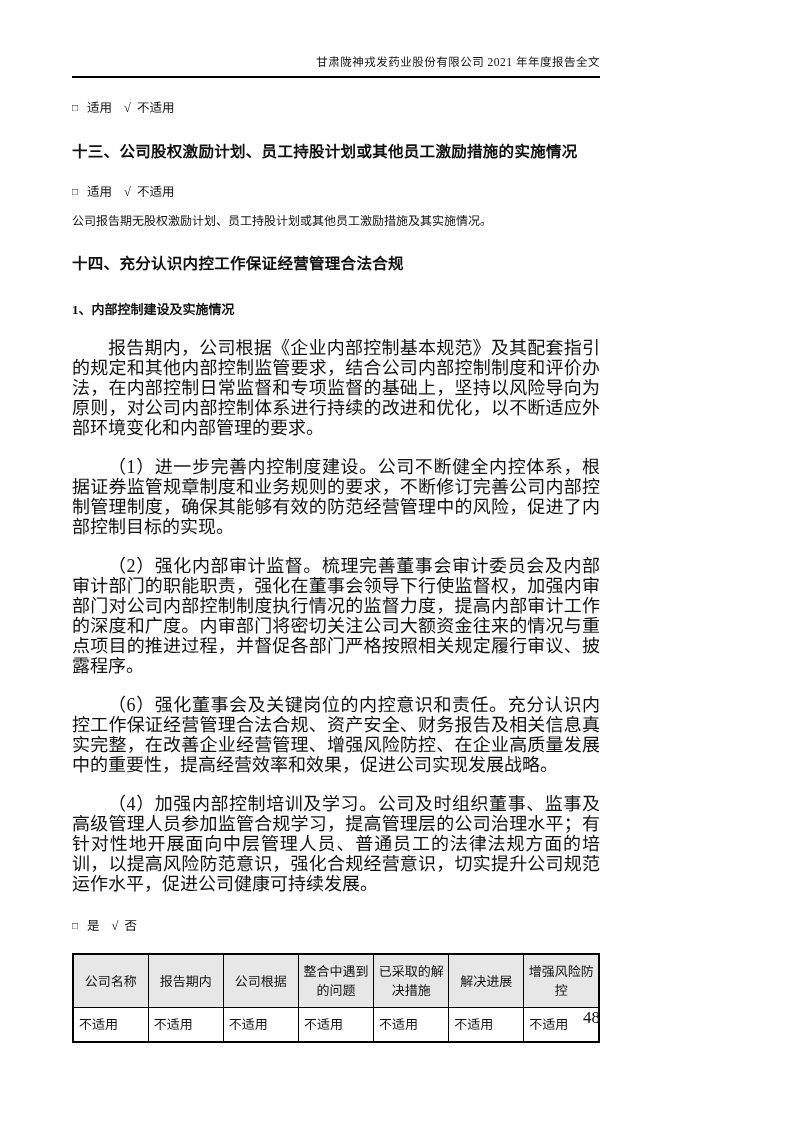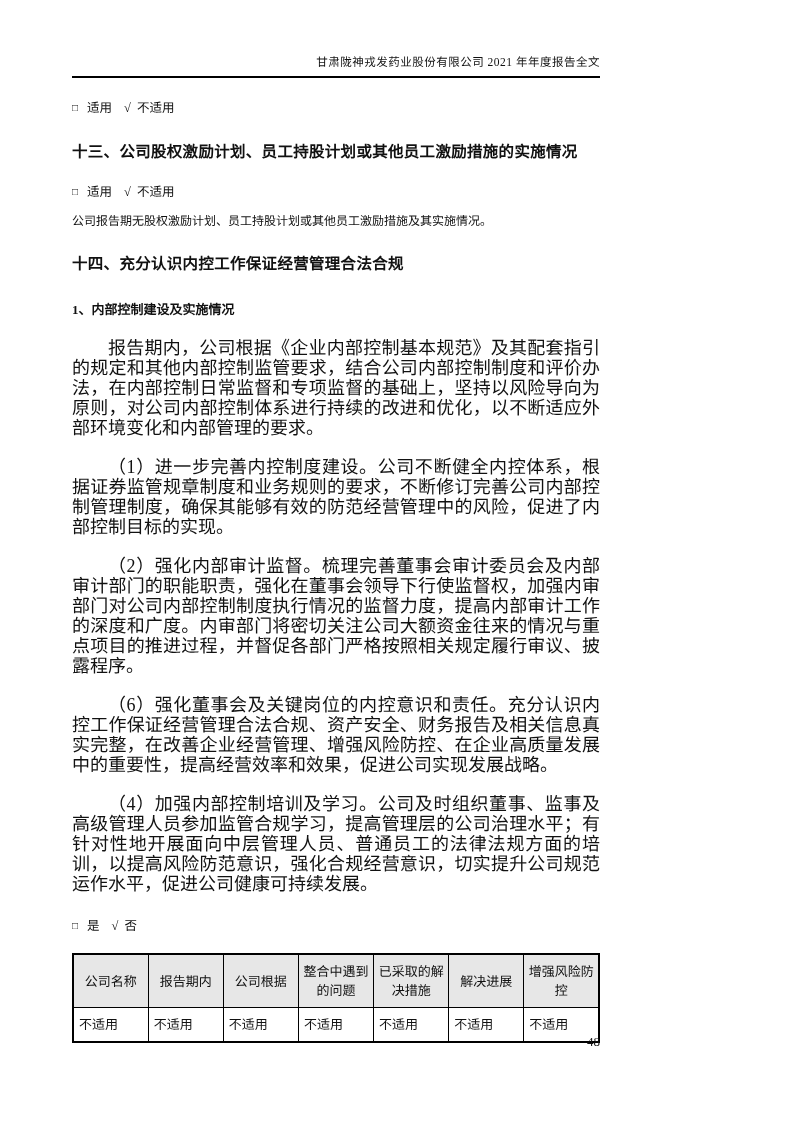--- a/index.html
+++ b/index.html
@@ -92,23 +92,23 @@
   table.ctrl-table td {
     border: 1px solid #000000;
     text-align: left;
     vertical-align: middle;
     padding: 6px 5px;
     height: 21px;
     line-height: 16px;
   }
   .page-number {
     position: absolute;
-    top: 1034px;
+    top: 1008px;
     right: 70px;
-    font-size: 13px;
+    font-size: 17px;
   }
 </style>
 </head>
 <body>
 
 <div class="page">
 
   <div class="doc-header">
     <span>甘肃陇神戎发药业股份有限公司 2021 年年度报告全文</span>
   </div>

